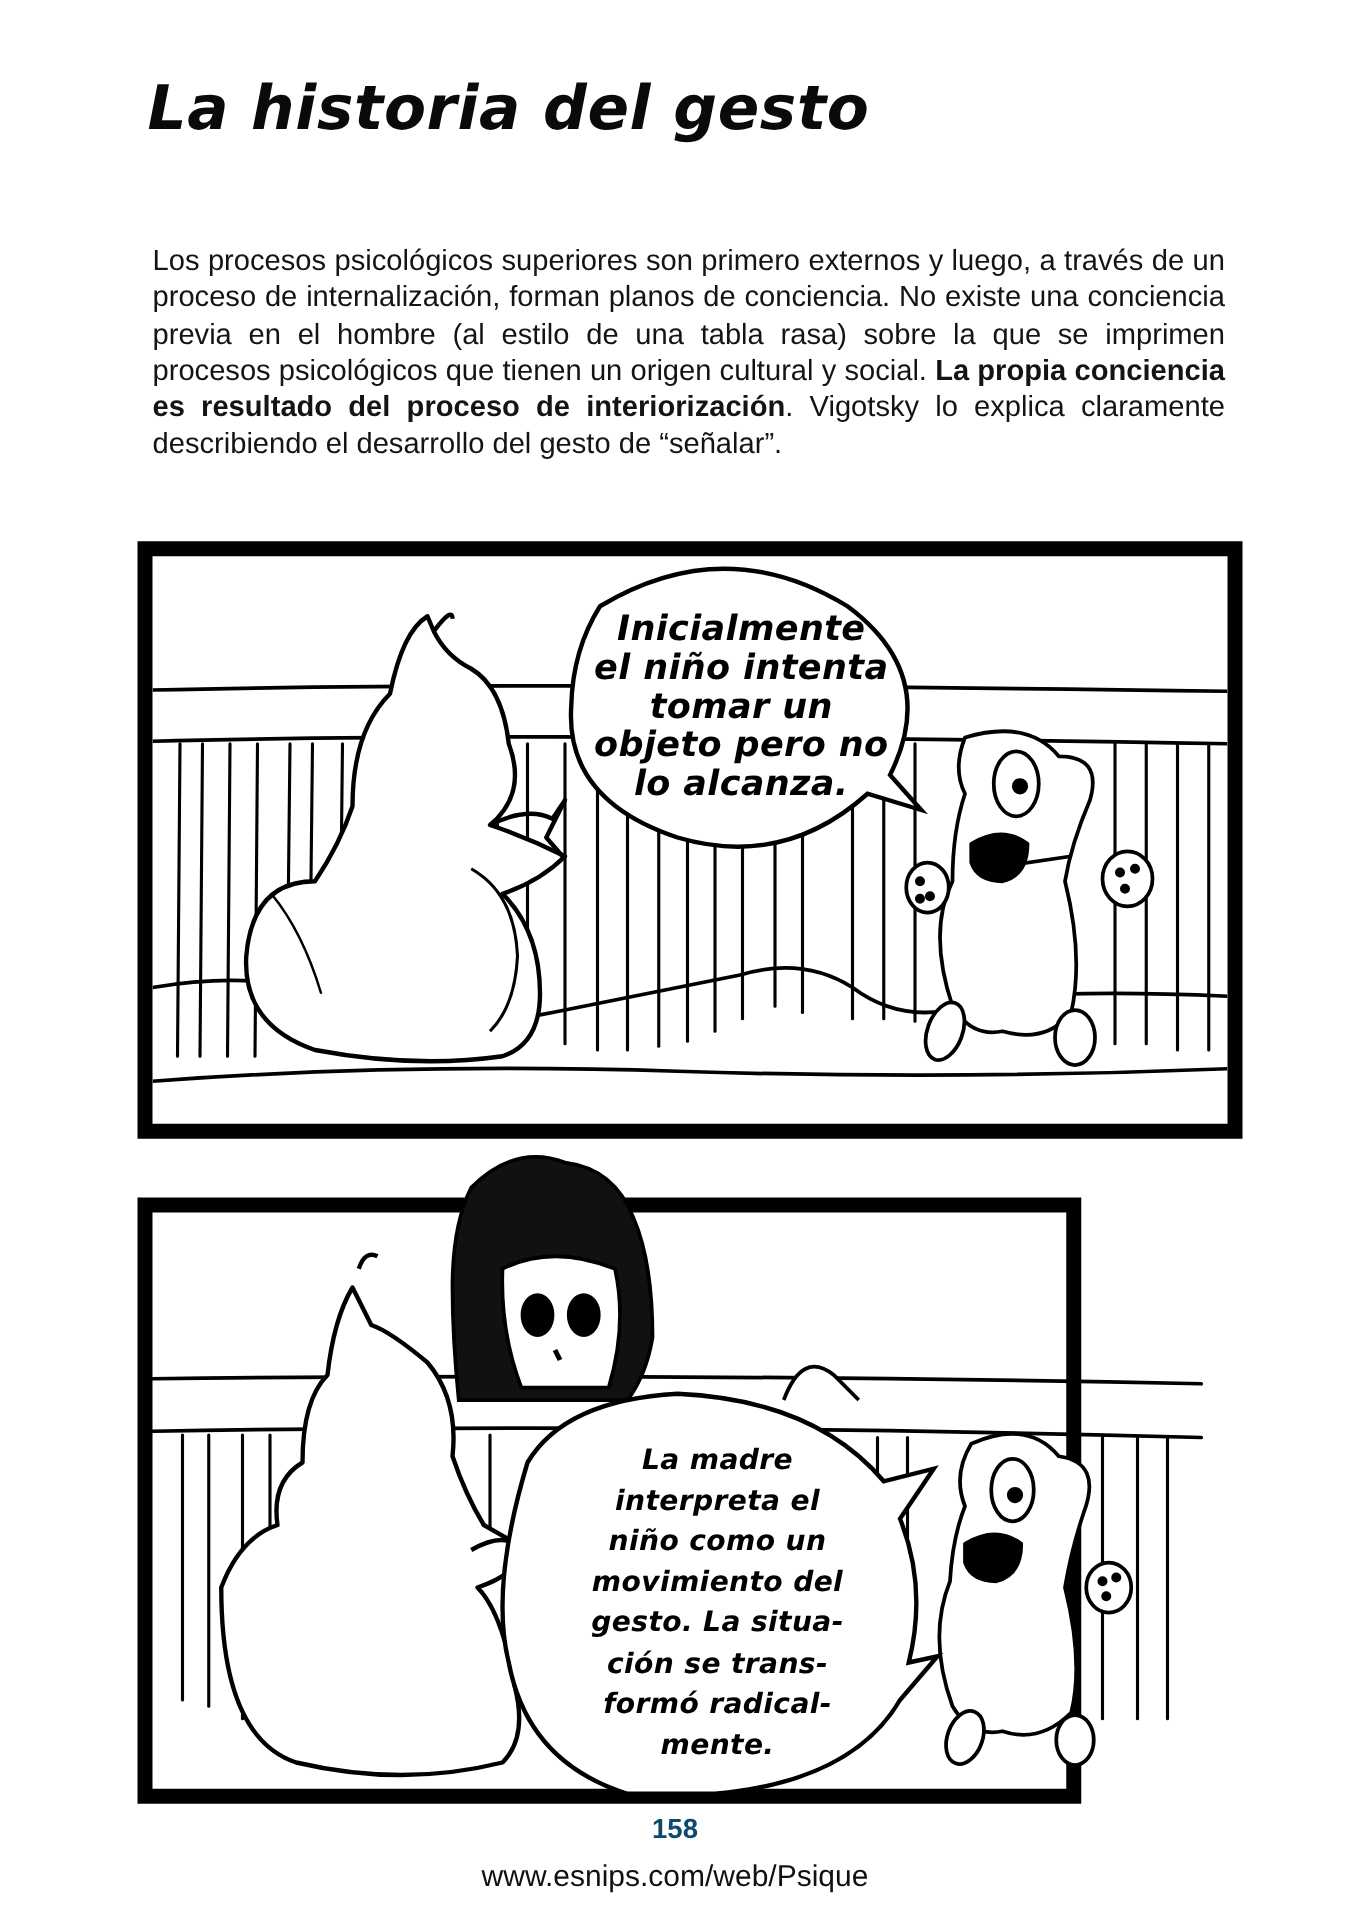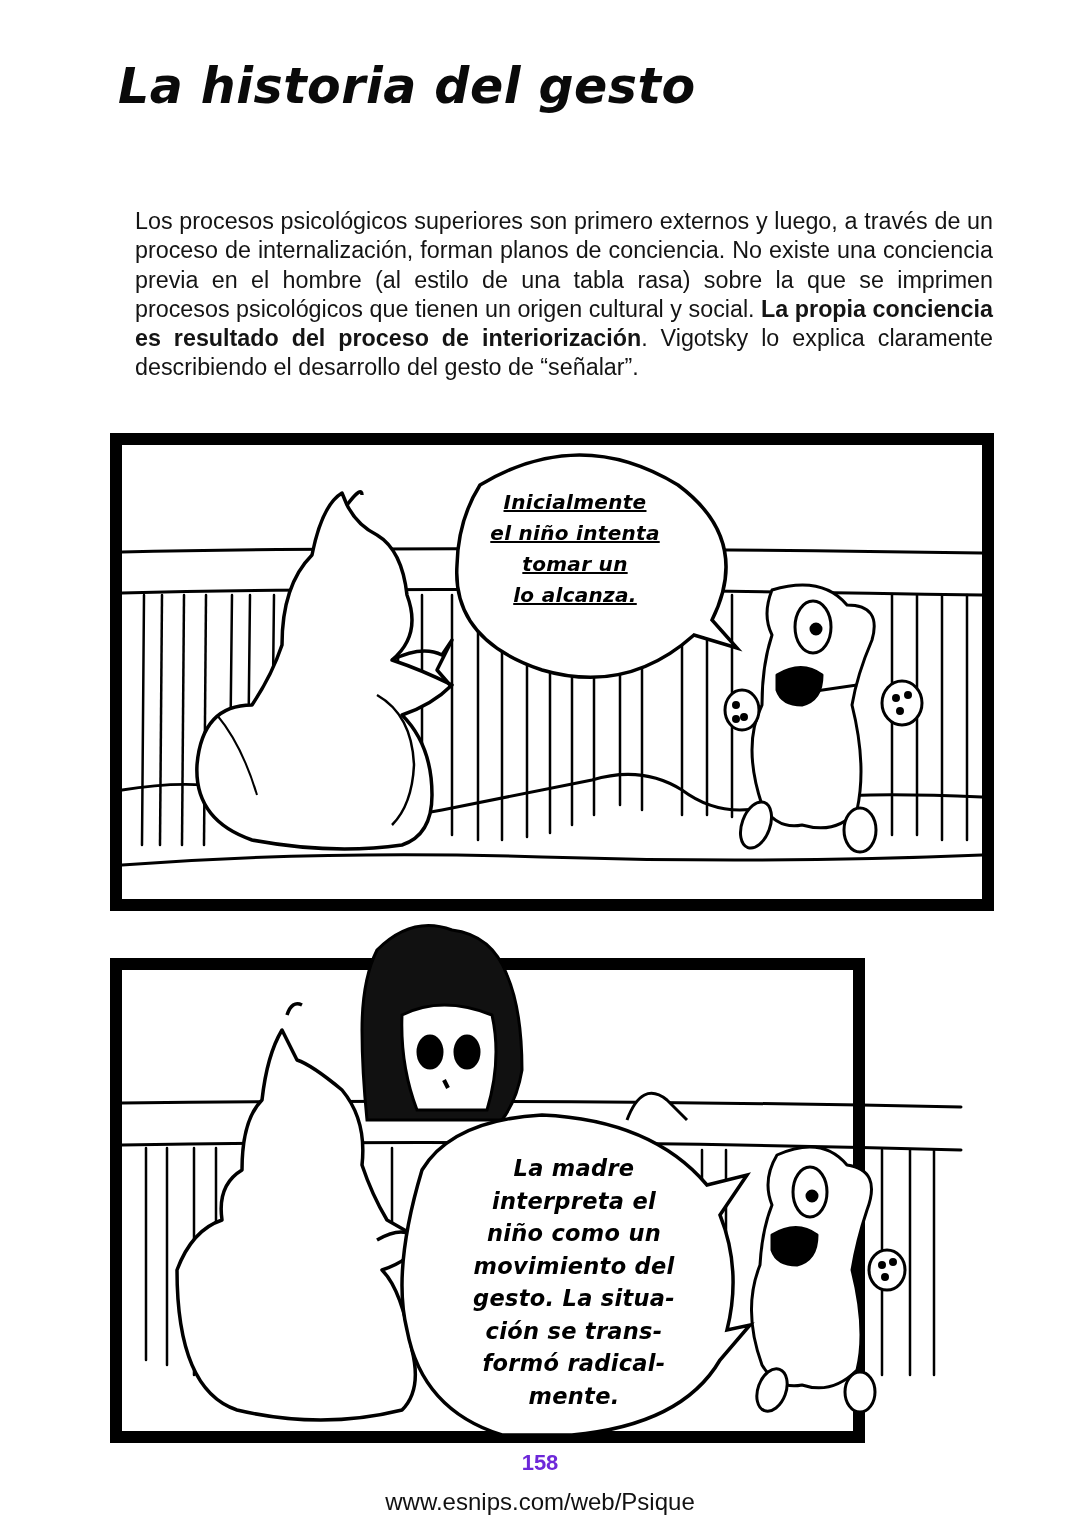--- a/index.html
+++ b/index.html
@@ -3,35 +3,35 @@
 <meta charset="utf-8">
 <style>
   html, body { margin: 0; padding: 0; background: #ffffff; }
   body { width: 1080px; height: 1539px; position: relative; overflow: hidden; color: #111; }
   .title {
     position: absolute; left: 118px; top: 56px; margin: 0;
     font-family: "DejaVu Sans", sans-serif; font-weight: bold; font-style: italic;
     font-size: 49px; line-height: 62px; letter-spacing: 0.5px; color: #0a0a0a; text-align: center;
   }
   .body-text {
-    position: absolute; left: 118px; top: 190px; width: 858px; margin: 17px;
+    position: absolute; left: 118px; top: 190px; width: 858px; margin: 4px;
     font-family: "Liberation Sans", sans-serif; font-size: 23.3px; line-height: 29.3px;
     text-align: justify; color: #141414;
   }
   .body-text b { font-weight: bold; }
   .panel { position: absolute; background: #fff; border: 12px solid #000; box-sizing: border-box; overflow: hidden; }
   .panel svg { position: absolute; left: 0; top: 0; }
   .bubble-text {
     position: absolute; text-align: center;
     font-family: "DejaVu Sans", sans-serif; font-style: italic; font-weight: bold;
     color: #000; letter-spacing: 0.3px;
   }
   .page-number {
     position: absolute; left: 0; width: 1080px; top: 1450px; text-align: center;
-    font-family: "Liberation Sans", sans-serif; font-weight: bold; font-size: 22px; color: #6d28d9;
+    font-family: "Liberation Sans", sans-serif; font-weight: bold; font-size: 22px; color: #0c4a6e;
   }
   .footer-url {
     position: absolute; left: 0; width: 1080px; top: 1488px; text-align: center;
     font-family: Liberation Sans, sans-serif; font-size: 24px; color: #111;
   }
 </style>
 </head>
 <body>
 
 <h1 class="title">
@@ -97,24 +97,25 @@
       <circle cx="774" cy="253" r="2.5" fill="#000"></circle>
         <circle cx="786" cy="250" r="2.5" fill="#000"></circle>
         <circle cx="778" cy="266" r="2.5" fill="#000"></circle>
       <ellipse cx="634" cy="380" rx="14" ry="24" transform="rotate(20 634 380)"></ellipse>
       <ellipse cx="738" cy="385" rx="16" ry="22"></ellipse>
     </g>
     <g stroke="#000" stroke-width="3.5" fill="#fff">
       <path d="M358 40 Q458 -20 556 40 Q630 95 590 175 L615 203 L572 190 Q505 250 420 225 Q330 195 335 120 Q336 75 358 40 Z"></path>
     </g>
   </svg>
-  <div class="bubble-text" style="left:328px; top:42px; width:250px; font-size:20px; line-height:31px;text-decoration:underline;">
+  <div class="bubble-text" style="left:346px; top:42px; width:250px; font-size:28px; line-height:31px;">
     <div>Inicialmente</div>
     <div>el niño intenta</div>
     <div>tomar un</div>
+    <div>objeto pero no</div>
     <div>lo alcanza.</div>
   </div>
 </div>
 
 <div class="panel" style="left:110px; top:958px; width:755px; height:485px; overflow:visible;">
   <svg width="839" height="461" viewBox="0 0 839 461" style="overflow:visible">
     <g fill="none" stroke="#000" stroke-width="3" stroke-linecap="round">
       <path d="M0 133 Q400 128 839 137"></path>
       <path d="M0 175 Q400 168 839 180"></path>
       <g stroke-width="2.5">

